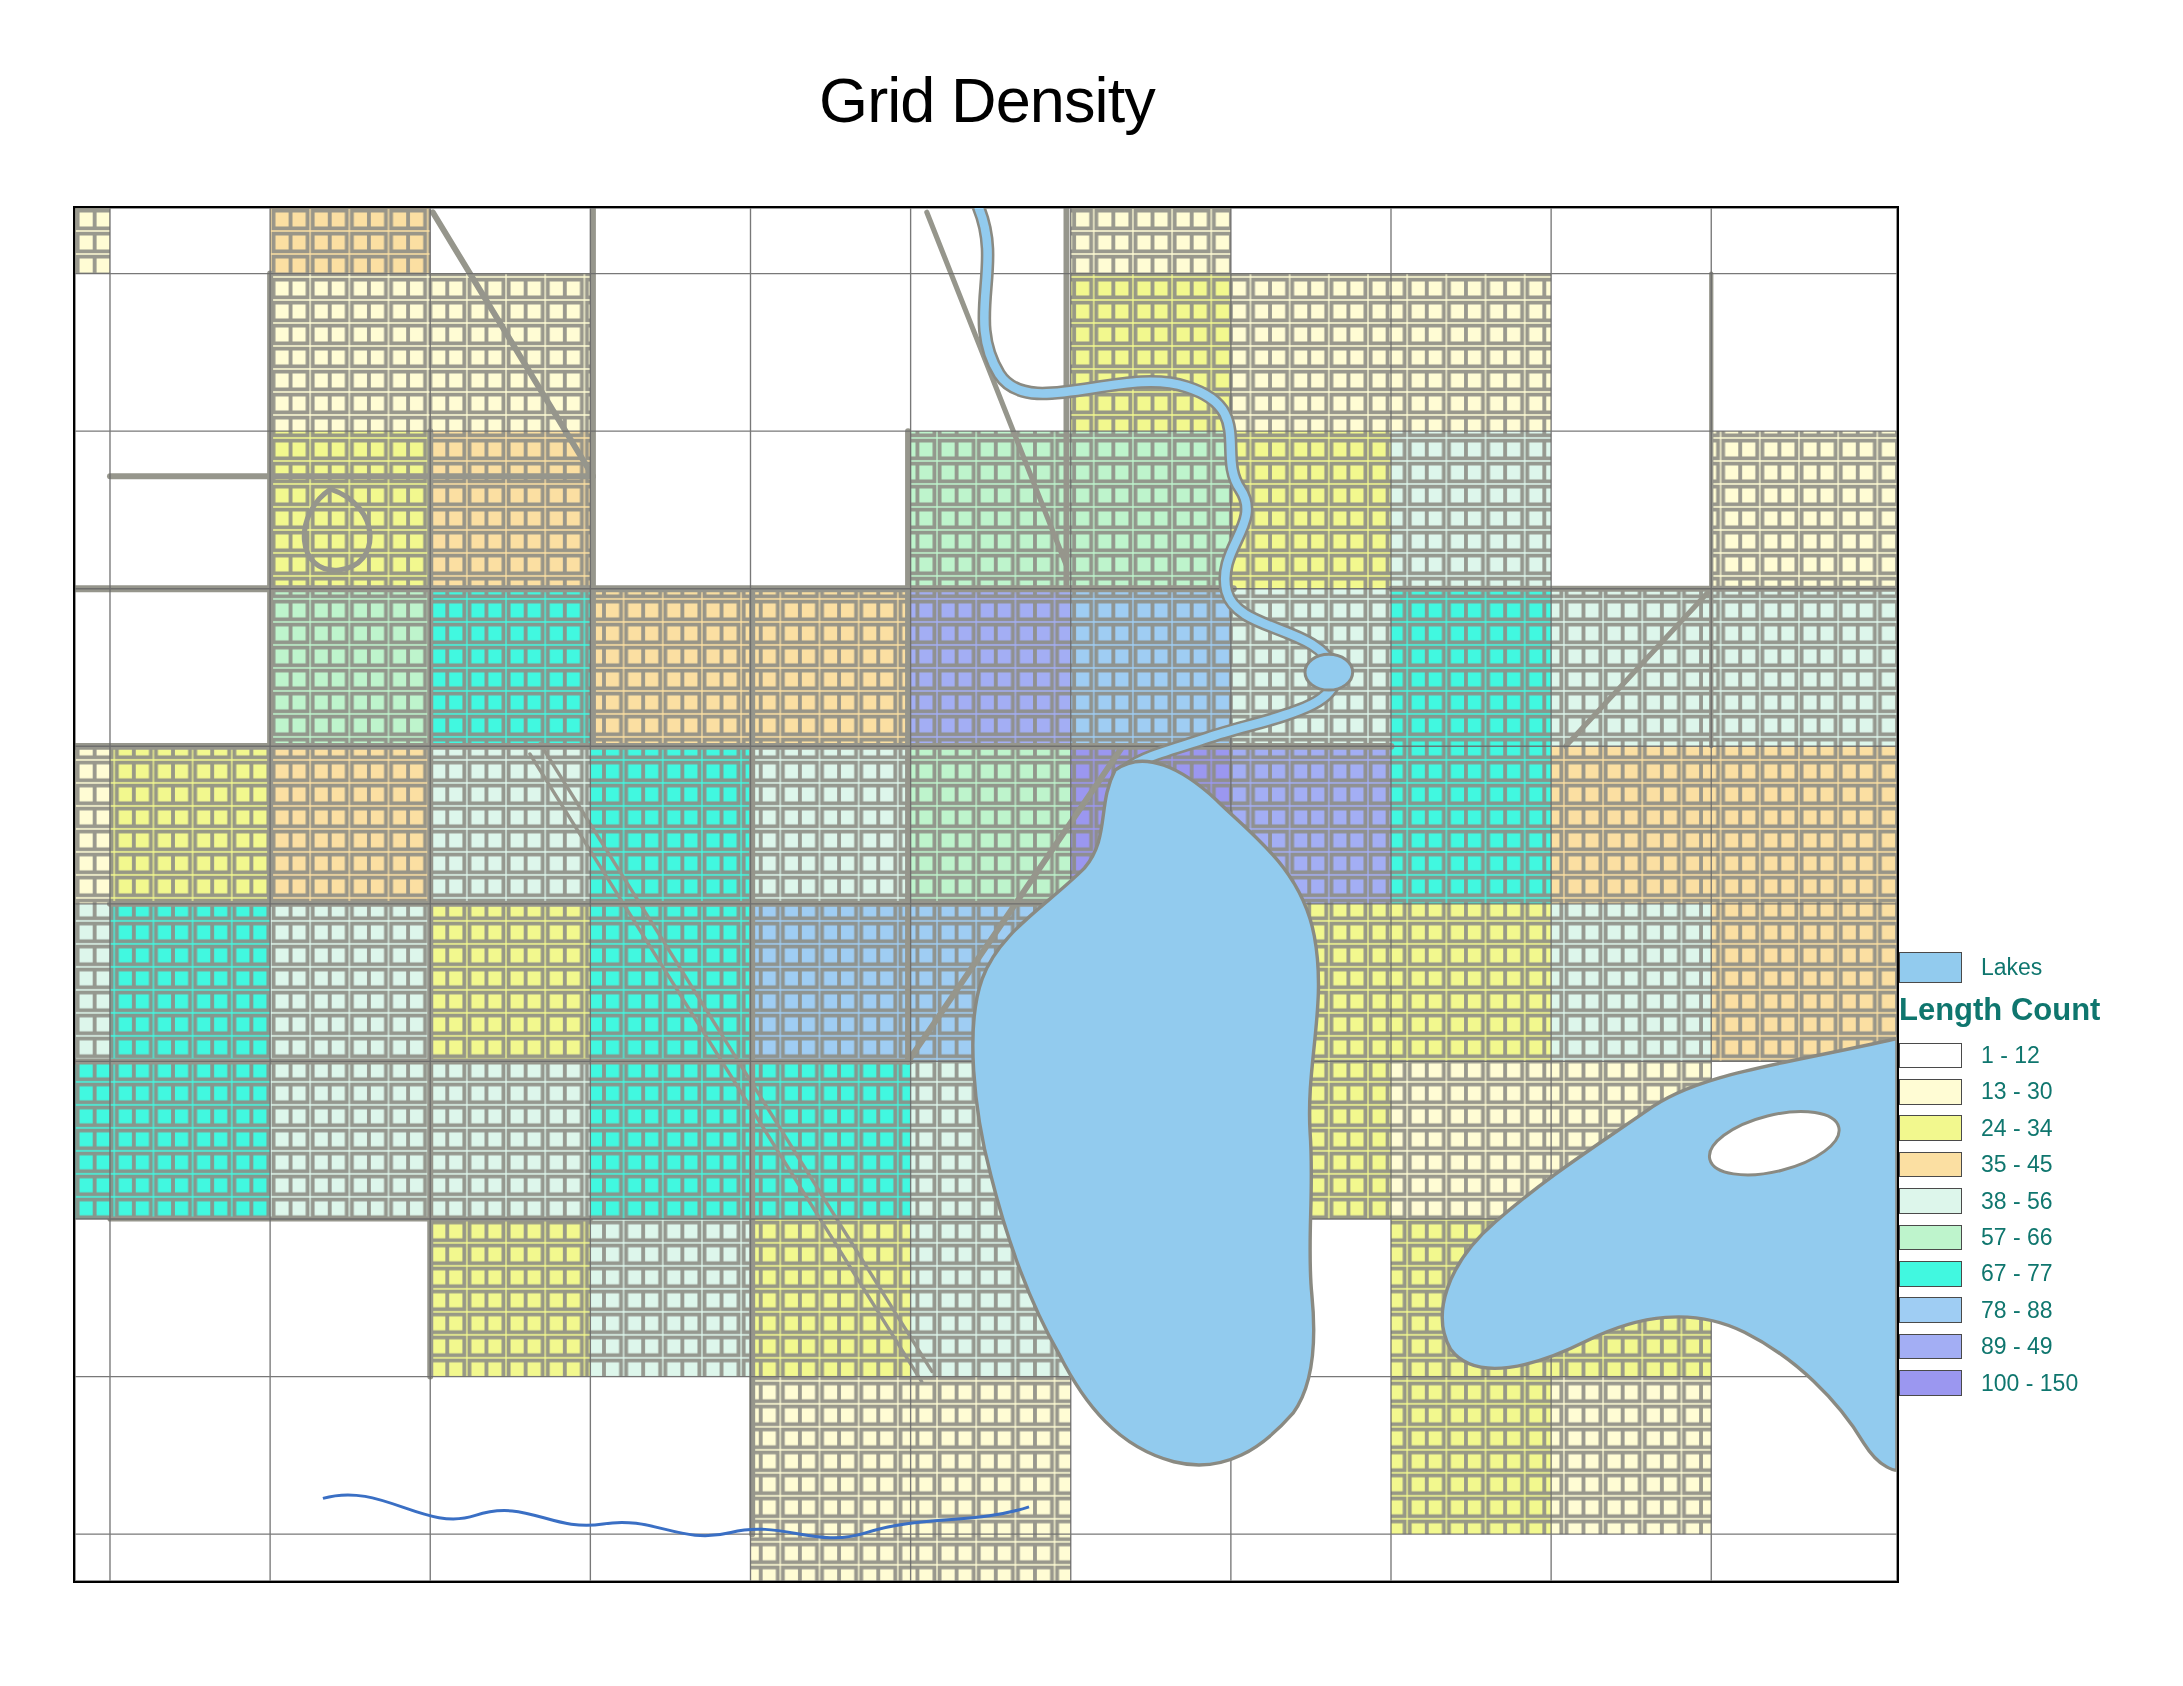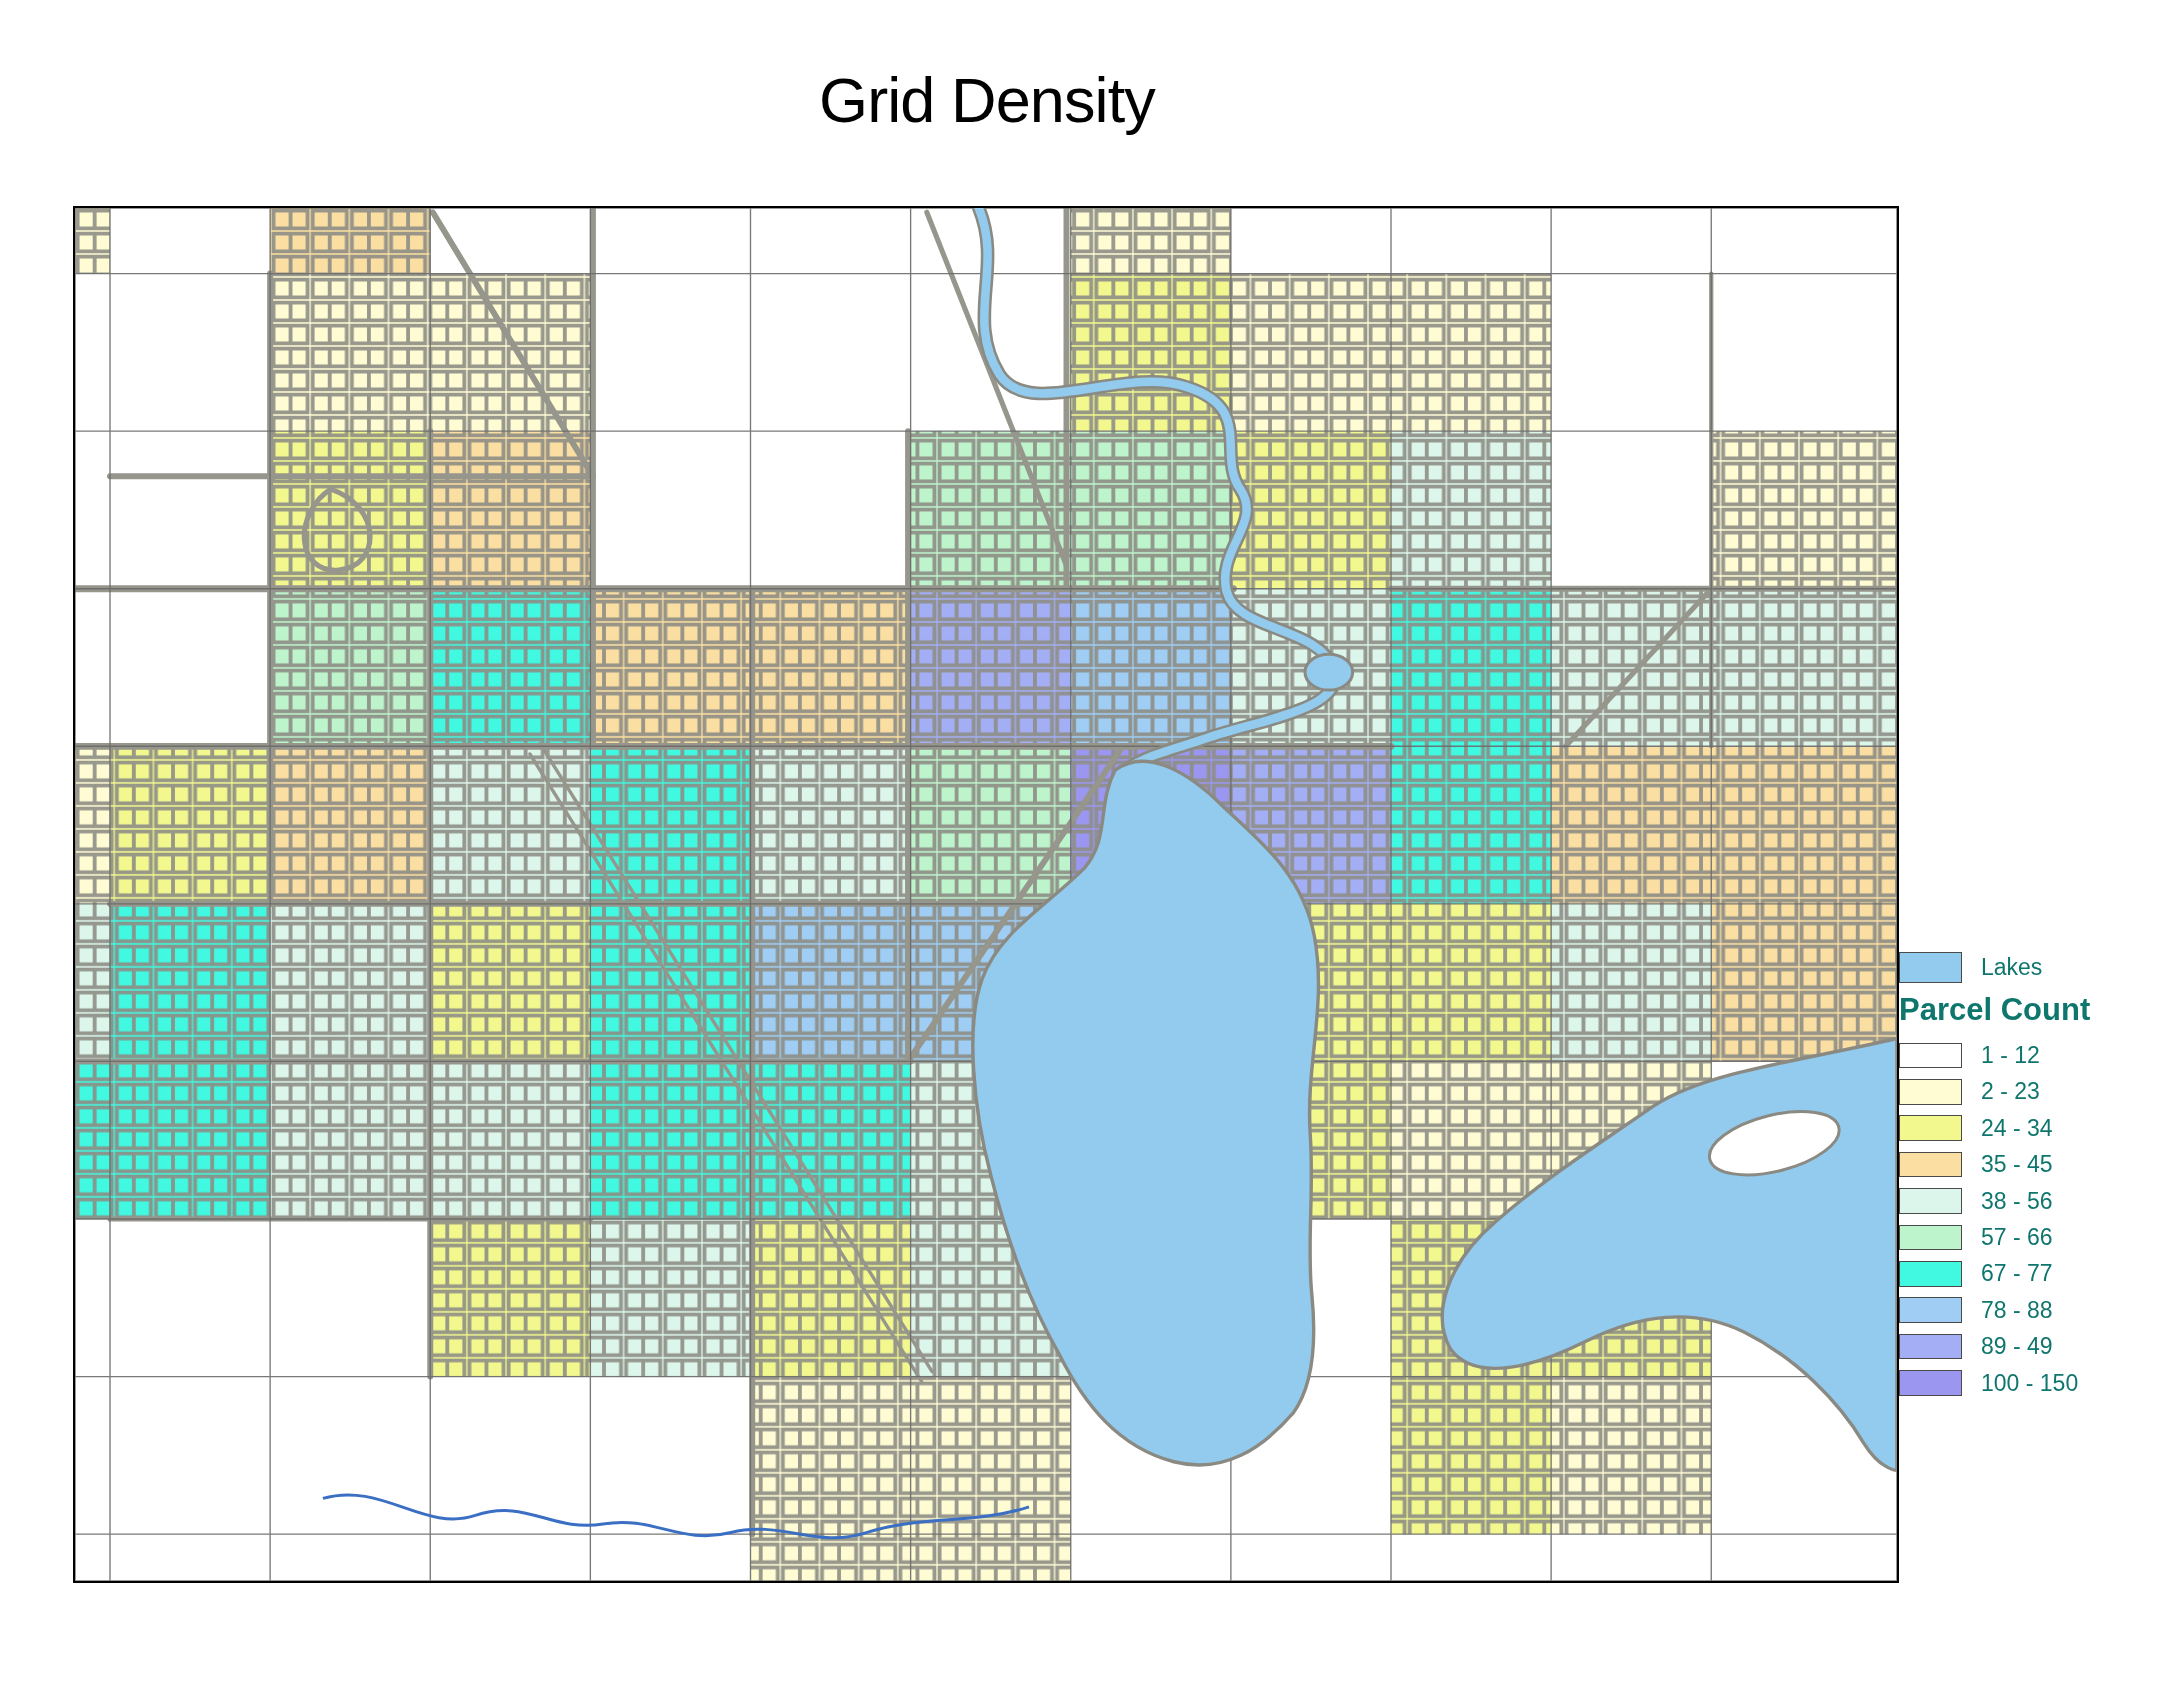--- a/index.html
+++ b/index.html
@@ -297,29 +297,29 @@
           <ellipse cx="1995" cy="1098" rx="78" ry="33" transform="rotate(-14 1995 1098)" fill="#ffffff" stroke="#8A8A82" stroke-width="3.5"></ellipse>
         </g>
       </svg>
   </div>
 
   <div id="legend">
     <div class="legend-row">
       <span class="swatch" id="lakes-swatch" style="background: rgb(146, 203, 238);"></span>
       <span class="legend-label">Lakes</span>
     </div>
-    <div id="legend-header">Parcel Count</div>
+    <div id="legend-header">Length Count</div>
     <div id="legend-classes">
         <div class="legend-row">
           <span class="swatch" style="background: rgb(255, 255, 255);"></span>
           <span class="legend-label">1 - 12</span>
         </div>
         <div class="legend-row">
           <span class="swatch" style="background: rgb(255, 252, 212);"></span>
-          <span class="legend-label">2 - 23</span>
+          <span class="legend-label">13 - 30</span>
         </div>
         <div class="legend-row">
           <span class="swatch" style="background: rgb(242, 248, 142);"></span>
           <span class="legend-label">24 - 34</span>
         </div>
         <div class="legend-row">
           <span class="swatch" style="background: rgb(251, 223, 162);"></span>
           <span class="legend-label">35 - 45</span>
         </div>
         <div class="legend-row">

